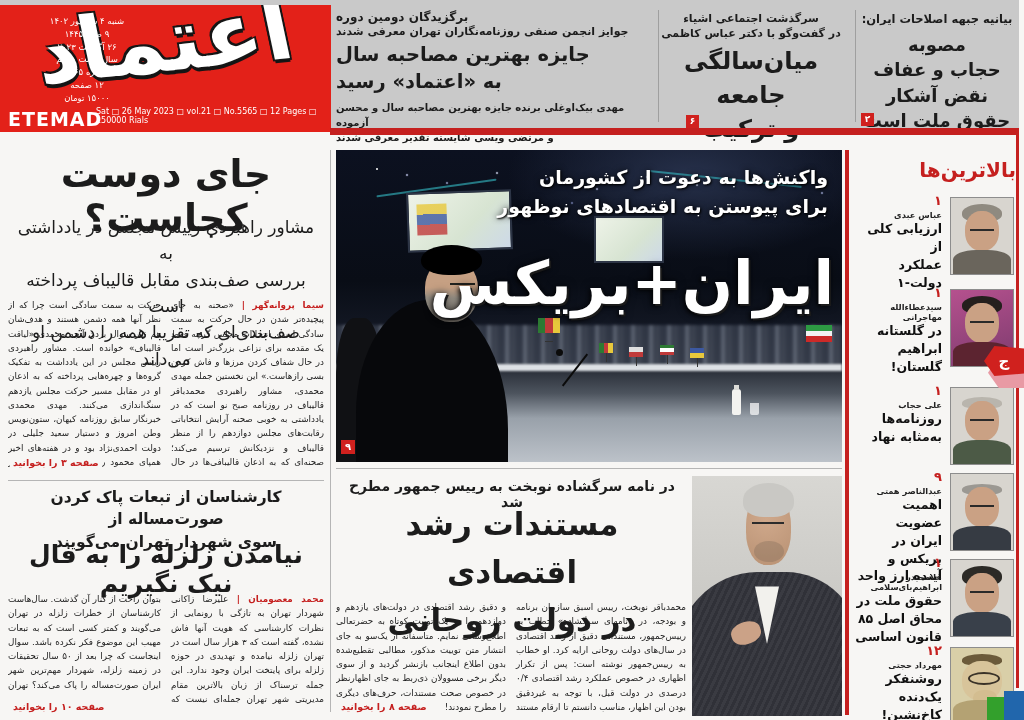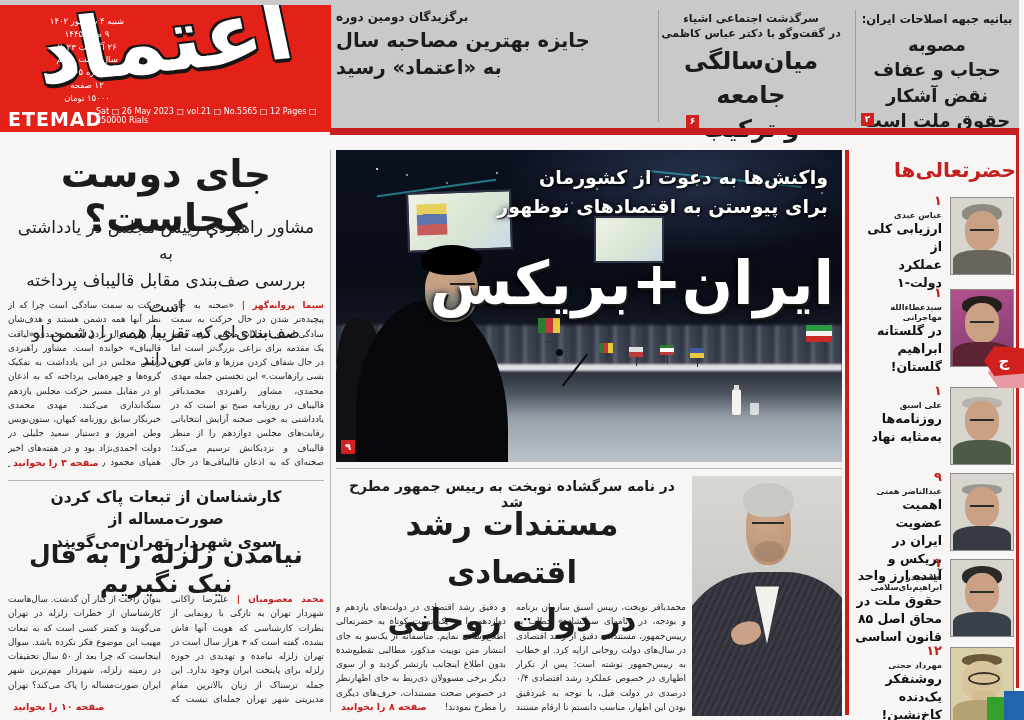--- a/index.html
+++ b/index.html
@@ -183,22 +183,25 @@
 در گفت‌وگو با دکتر عباس کاظمی</div>
     <div class="tb-title" style="font-size:24px;margin-top:2px;">میان‌سالگی جامعه
 و ترکیب نوستالژی
 و بازاندیشی هویت</div>
   </div>
   <div class="abs badge" style="left:686px;top:115px;">۶</div>
   <div class="abs vdiv" style="left:658px;"></div>
 
   <div class="abs tb-award" style="left:336px;top:10px;width:316px;">
     <div class="k1">برگزیدگان دومین دوره</div>
+    <div class="k2">جوایز انجمن صنفی روزنامه‌نگاران تهران معرفی شدند</div>
     <div class="ttl">جایزه بهترین مصاحبه سال
 به «اعتماد» رسید</div>
+    <div class="dek">مهدی بیک‌اوغلی برنده جایزه بهترین مصاحبه سال و محسن آزموده
+و مرتضی ویسی شایسته تقدیر معرفی شدند</div>
   </div>
 
   <div class="abs red-rule"></div>
 
   <div class="abs lead-headline">جای دوست کجاست؟</div>
   <div class="abs lead-deck">مشاور راهبردی رییس مجلس در یادداشتی به
 بررسی صف‌بندی مقابل قالیباف پرداخته است
 صف‌بندی‌ای که تقریبا همه را دشمن او می‌داند</div>
   <div class="abs body-text lead-body">
     <span class="byline">سیما پروانه‌گهر | </span><span>«صحنه به جای پیچیده‌تر شدن در حال حرکت به سمت سادگی است. انتخابات مجلس گرچه فقط یک مقدمه برای نزاعی بزرگ‌تر است اما در حال شفاف کردن مرزها و فاش کردن بسی رازهاست.» این نخستین جمله مهدی محمدی، مشاور راهبردی محمدباقر قالیباف در روزنامه صبح نو است که در یادداشتی به خوبی صحنه آرایش انتخاباتی رقابت‌های مجلس دوازدهم را از منظر قالیباف و نزدیکانش ترسیم می‌کند؛ صحنه‌ای که به اذعان قالیبافی‌ها در حال حرکت به سمت سادگی است چرا که از نظر آنها همه دشمن هستند و هدف‌شان هم زیر سوال بردن آنچه محمدی «لیاقت قالیباف» خوانده است. مشاور راهبردی رییس مجلس در این یادداشت به تفکیک گروه‌ها و چهره‌هایی پرداخته که به اذعان او در مقابل مسیر حرکت مجلس یازدهم سنگ‌اندازی می‌کنند. مهدی محمدی خبرنگار سابق روزنامه کیهان، ستون‌نویس وطن امروز و دستیار سعید جلیلی در دولت احمدی‌نژاد بود و در هفته‌های اخیر همپای محمود رضوی و سعید احدیان در حال نزاع توییتری با منتقدان قالیباف است. </span>
@@ -261,21 +264,21 @@
   <div class="abs photo-nobakht">
     <div class="n-suit"></div>
     <div class="n-shirt"></div>
     <div class="n-head"></div>
     <div class="n-hair"></div>
     <div class="n-glasses"></div>
     <div class="n-beard"></div>
     <div class="n-hand"></div>
   </div>
 
-  <div class="abs notes-title">حضرتعالی‌ها</div>
+  <div class="abs notes-title">بالاترین‌ها</div>
   <div class="abs notes-list">
 
     <div class="note-item" style="height:92px;">
       <div class="note-photo p1">
         <div class="po-hair"></div>
         <div class="po-face"></div>
         <div class="po-gl"></div>
         <div class="po-sh"></div>
       </div>
       <div class="note-meta">
@@ -303,21 +306,21 @@
 
     <div class="note-item" style="height:86px;">
       <div class="note-photo p3">
         <div class="po-hair"></div>
         <div class="po-face"></div>
         <div class="po-gl"></div>
         <div class="po-sh"></div>
       </div>
       <div class="note-meta">
         <span class="note-page">۱</span>
-        <span class="note-author">علی اسبق</span>
+        <span class="note-author">علی حجاب</span>
         <span class="note-title">روزنامه‌ها
 به‌مثابه نهاد</span>
       </div>
     </div>
 
     <div class="note-item" style="height:86px;">
       <div class="note-photo p4">
         <div class="po-hair"></div>
         <div class="po-face"></div>
         <div class="po-gl"></div>

